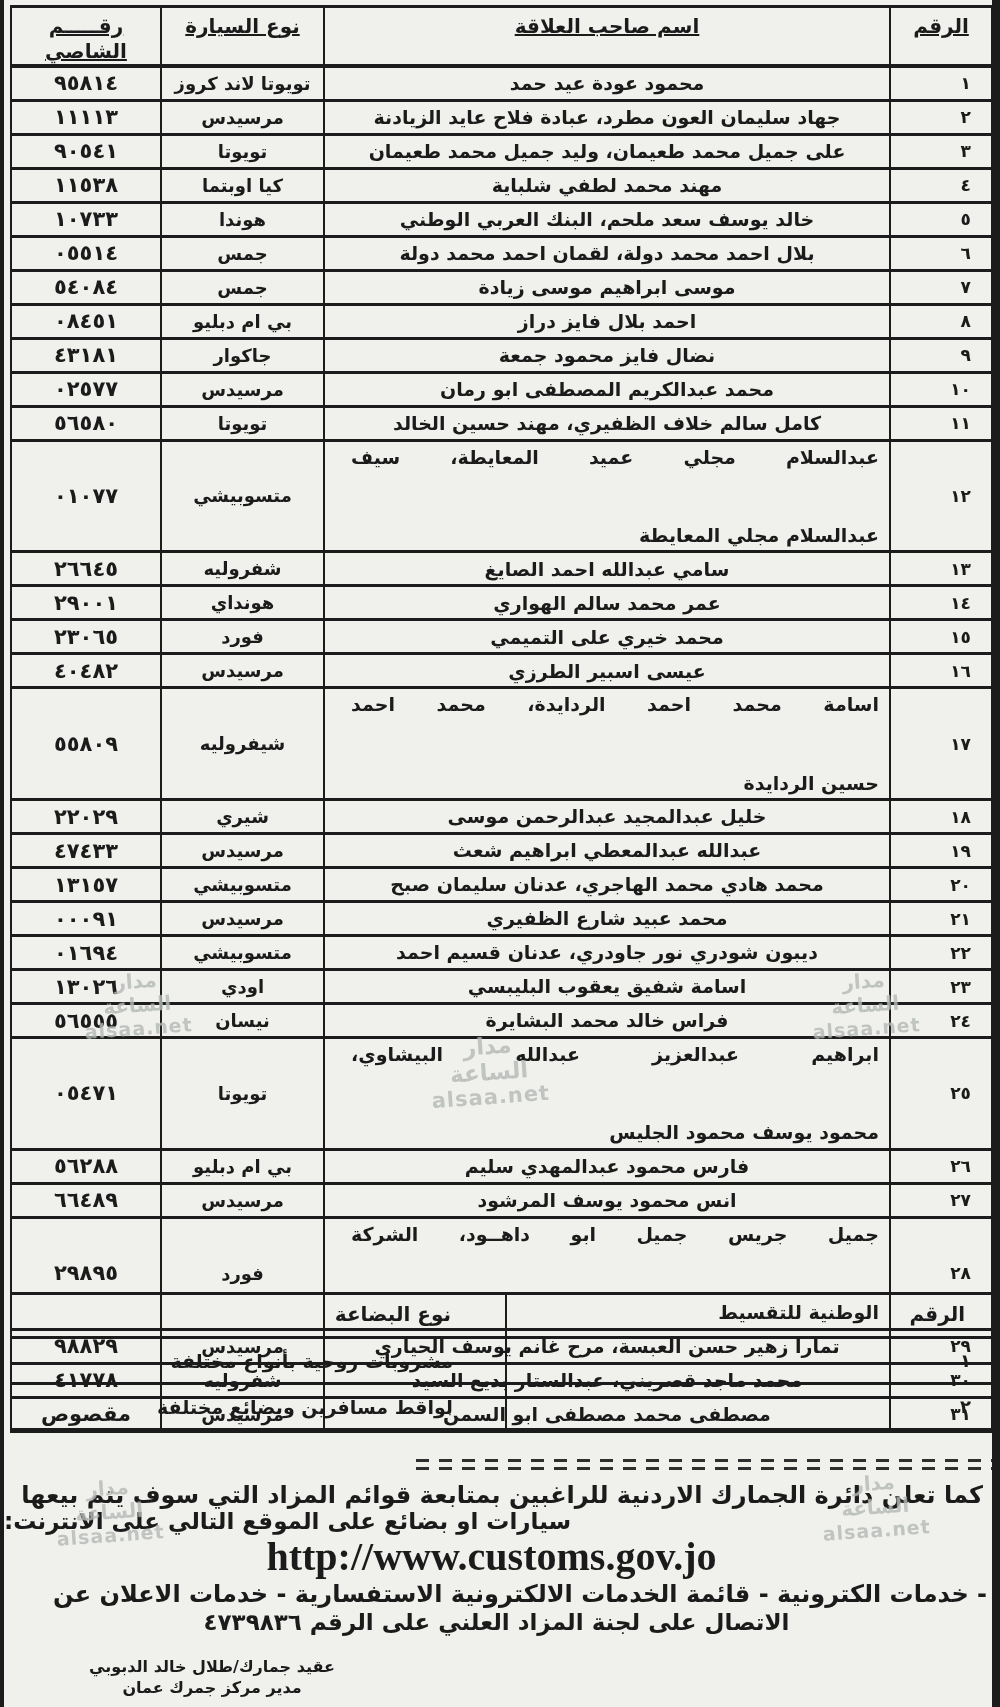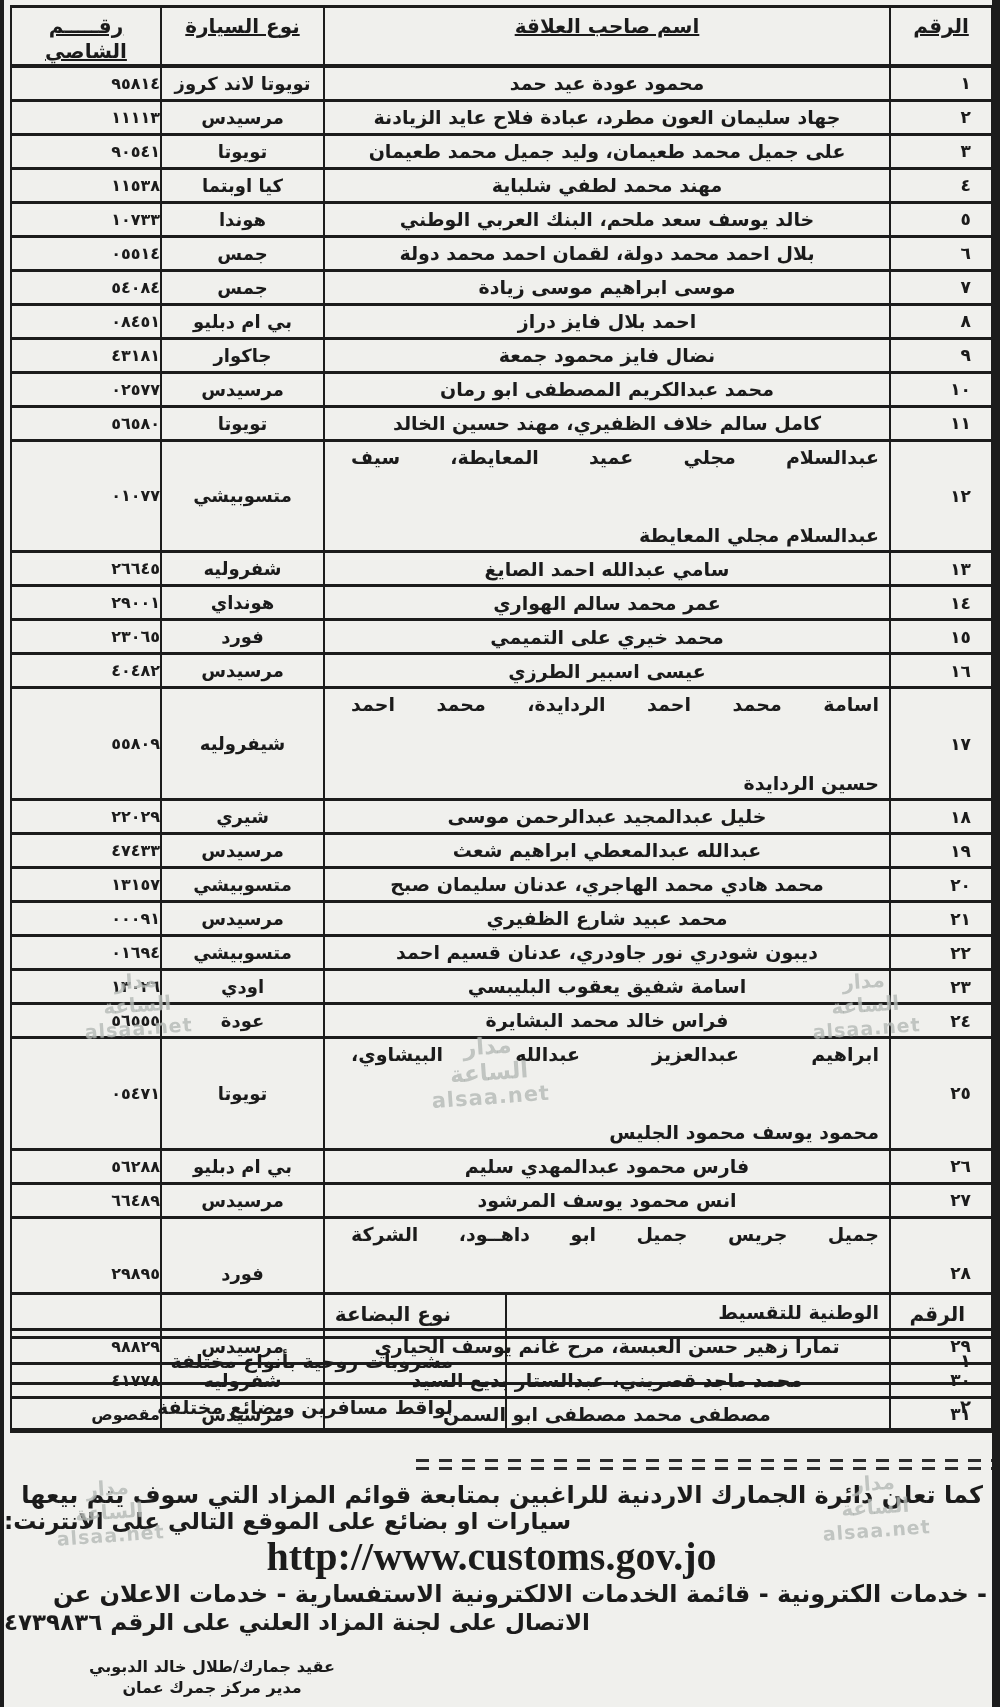--- a/index.html
+++ b/index.html
@@ -16,21 +16,21 @@
   .t1 th,.t1 td{border:2px solid #1c1c1c;border-top-width:3px;border-bottom-width:3px;overflow:hidden;padding:0;}
   .t1 thead th{border-bottom-width:4px;vertical-align:top;padding-top:6px;font-size:20px;height:50px;text-decoration:underline;}
   .t1 tbody tr{height:34px;}
   .t1 tbody tr.tall{height:69px;}
   td.no{text-align:right;padding-right:20px !important;font-size:17px;}
   td.name{font-size:19px;text-align:center;padding:0 10px !important;line-height:1.6;}
   tr.tall td.name{text-align:right;}
   .spread{text-align:justify;text-align-last:justify;margin-left:16px;}
   .line2{text-align:right;margin-top:48px;}
   td.type{text-align:center;font-size:18px;}
-  td.chassis{font-size:16px;letter-spacing:1px;}
+  td.chassis{text-align:center;font-size:21px;letter-spacing:1px;}
   .h-chassis div{line-height:1.25;}
   
   .t2{left:6px;top:1292px;width:981px;}
   .t2 th,.t2 td{border:2px solid #1c1c1c;border-top-width:3px;border-bottom-width:3px;padding:0;}
   .t2 thead tr{height:44px;}
   .t2 tbody tr{height:46px;}
   .t2 th{vertical-align:top;padding-top:7px;font-size:20px;}
   .h2-no{text-align:right;padding-right:26px !important;}
   .h2-goods{text-align:right;padding-right:54px !important;}
   td.g-no{text-align:right;padding-right:20px !important;font-size:18px;}
@@ -40,21 +40,21 @@
   .dashes .dr{height:3px;background:repeating-linear-gradient(90deg,#2e2e2e 0 13px,transparent 13px 23px);}
   .dashes .dr + .dr{margin-top:5px;}
   
   .notice{position:absolute;left:0;top:1482px;width:985px;}
   .n1{font-size:24px;line-height:27px;text-align:right;padding-right:6px;}
   .n2{font-size:23px;line-height:25px;text-align:left;}
   .url{direction:ltr;font-family:"Liberation Serif","DejaVu Serif",serif;font-weight:bold;
        font-size:40px;line-height:46px;text-align:center;padding-right:10px;}
   .n3{font-size:24px;line-height:29px;text-align:right;padding-right:2px;}
   .n4{font-size:23px;line-height:26px;text-align:center;}
-  .n5{font-size:23px;line-height:26px;text-align:left;}
+  .n5{font-size:23px;line-height:26px;text-align:center;}
   .signature{position:absolute;left:48px;top:1647px;width:320px;text-align:center;
              font-size:16px;line-height:21px;margin-top:9px;}
   
   .wm{position:absolute;z-index:5;text-align:center;color:rgba(122,131,124,0.45);
       transform:rotate(-4deg);text-shadow:0 0 1px rgba(255,255,255,0.7);pointer-events:none;}
   .wm .ar{font-size:20px;}
   .wm .en{font-size:19px;letter-spacing:1px;direction:ltr;}
   .wm.big .ar{font-size:23px;}
   .wm.big .en{font-size:21px;}
 </style>
@@ -266,21 +266,21 @@
             <div>اسامة شفيق يعقوب البليبسي</div>
           </td>
           <td class="type">اودي</td>
           <td class="chassis">١٣٠٢٦</td>
         </tr>
         <tr>
           <td class="no">٢٤</td>
           <td class="name">
             <div>فراس خالد محمد البشايرة</div>
           </td>
-          <td class="type">عودة</td>
+          <td class="type">نيسان</td>
           <td class="chassis">٥٦٥٥٥</td>
         </tr>
         <tr class="tall">
           <td class="no">٢٥</td>
           <td class="name">
             <div class="spread">ابراهيم عبدالعزيز عبدالله البيشاوي،</div>
             <div class="line2">محمود يوسف محمود الجليس</div>
           </td>
           <td class="type">تويوتا</td>
           <td class="chassis">٠٥٤٧١</td>

